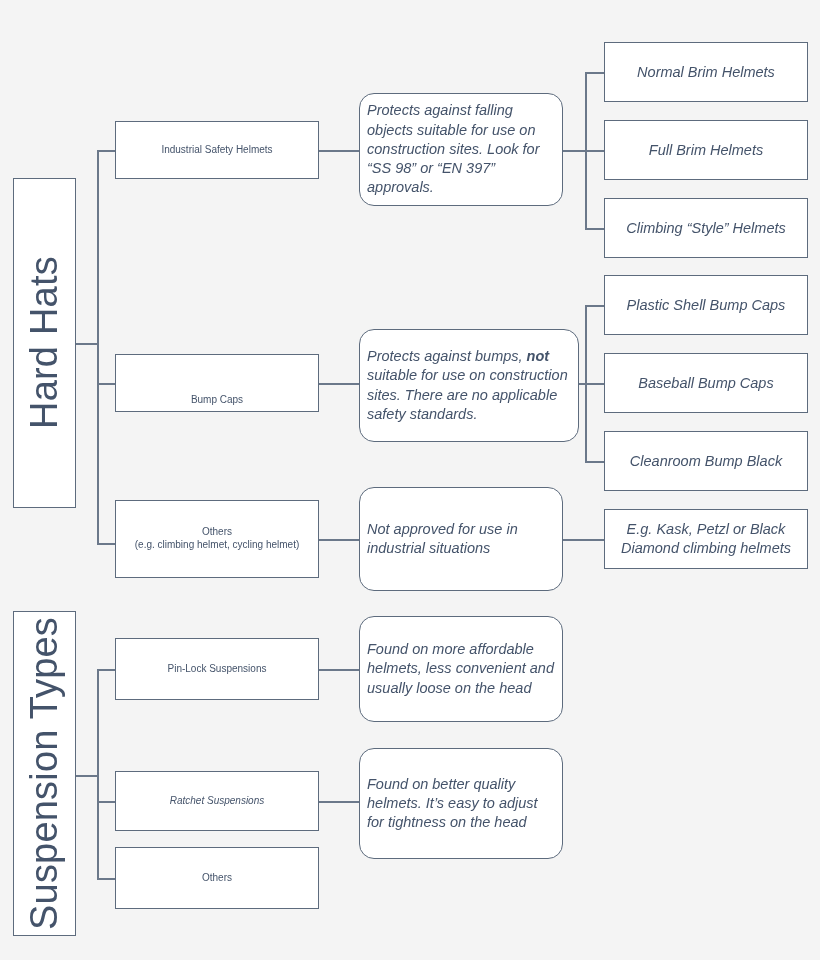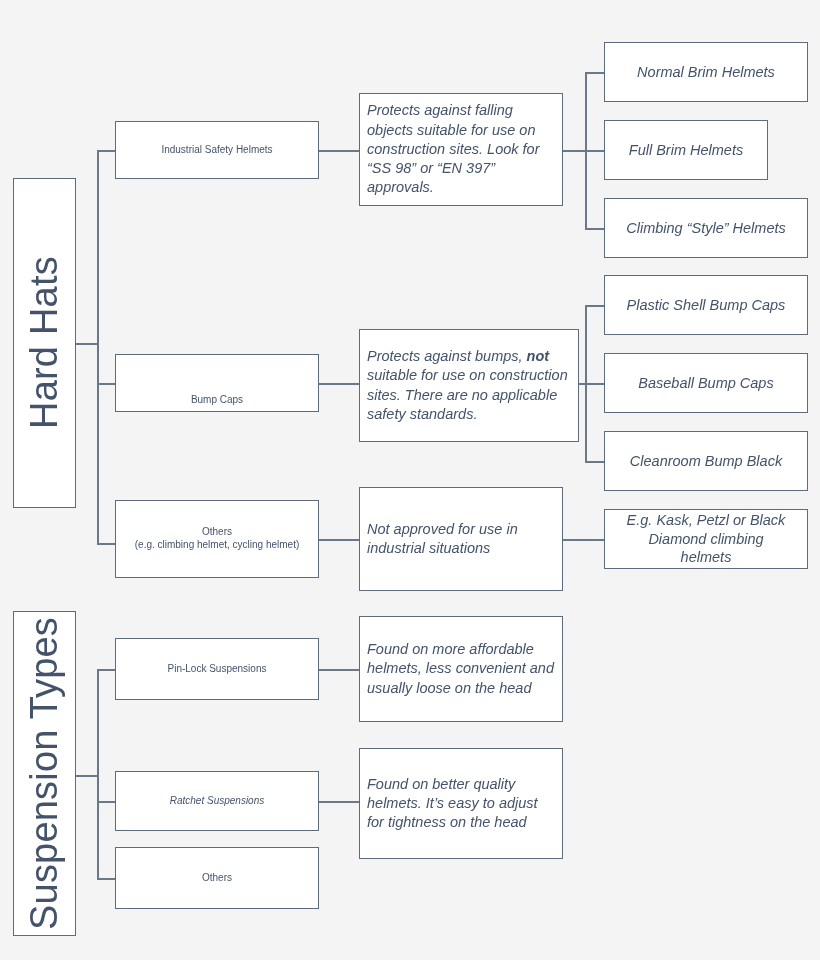--- a/index.html
+++ b/index.html
@@ -46,28 +46,29 @@
     padding: 4px 8px;
   }
   
   .desc-node {
     font-style: italic;
     font-size: 14.5px;
     text-align: left;
     justify-content: flex-start;
     padding: 6px 7px;
     line-height: 1.33;
+    border-radius: 15px;
   }
   .desc-node .inner { width: 100%; }
   .desc-node b { font-weight: bold; font-style: italic; }
   
   .leaf-node {
     font-style: italic;
     font-size: 14.5px;
-    padding: 4px 16px;
+    padding: 4px 7px;
   }
   
   .ln {
     position: absolute;
     background: #6b788a;
   }
   .ln.h { height: 1.6px; }
   .ln.v { width: 1.6px; }
 </style>
 </head>
@@ -162,21 +163,21 @@
   </div>
 
   <div class="node desc-node" style="left:359px; top:748px; width:204px; height:111px;">
     <span class="inner">Found on better quality helmets. It’s easy to adjust for tightness on the head</span>
   </div>
 
   <div class="node leaf-node" style="left:604px; top:42px; width:204px; height:60px;">
     <span>Normal Brim Helmets</span>
   </div>
 
-  <div class="node leaf-node" style="left:604px; top:120px; width:164px; height:60px;">
+  <div class="node leaf-node" style="left:604px; top:120px; width:204px; height:60px;">
     <span>Full Brim Helmets</span>
   </div>
 
   <div class="node leaf-node" style="left:604px; top:275px; width:204px; height:60px;">
     <span>Plastic Shell Bump Caps</span>
   </div>
 
   <div class="node leaf-node" style="left:604px; top:198px; width:204px; height:60px;">
     <span>Climbing “Style” Helmets</span>
   </div>

